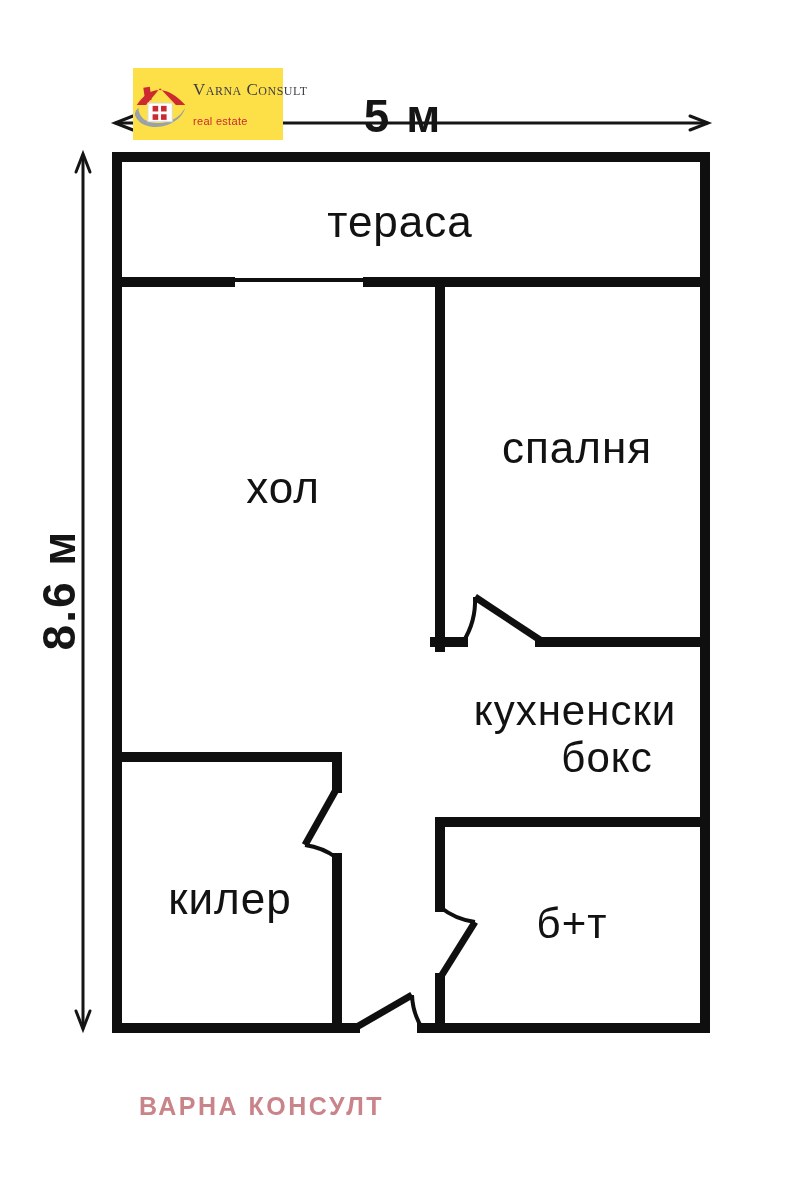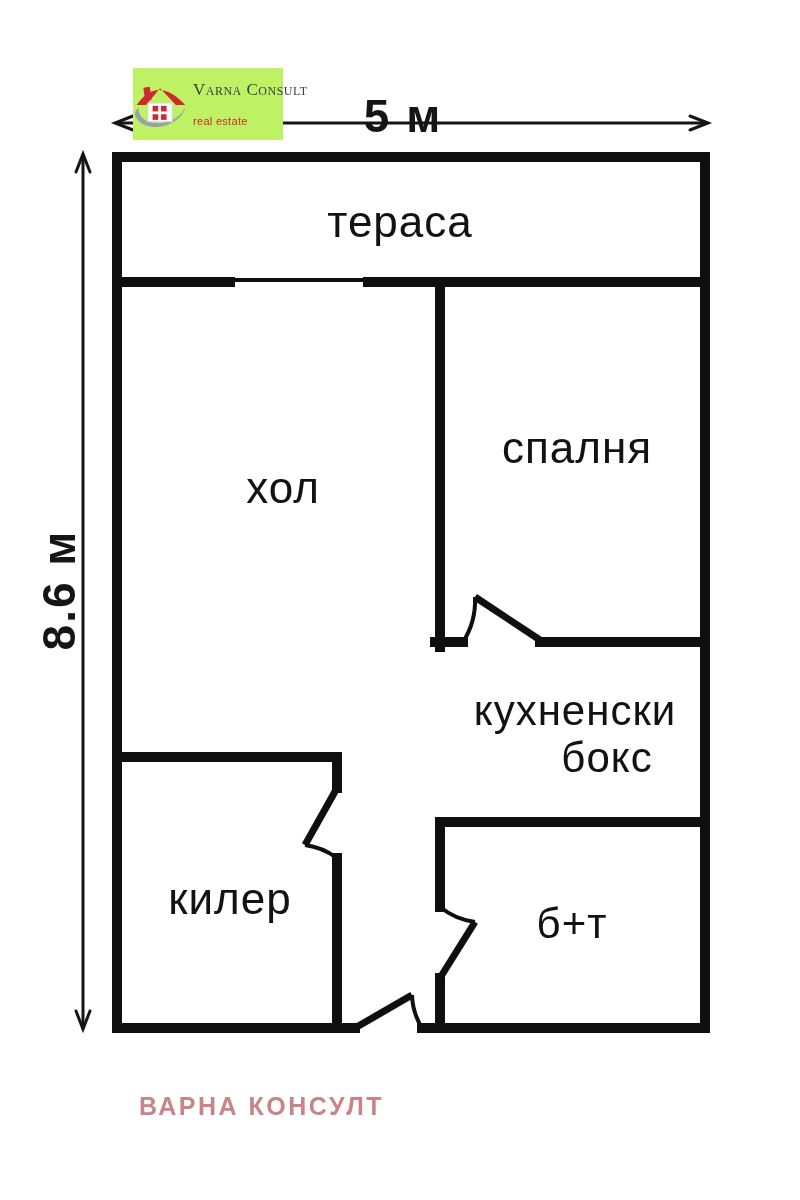--- a/index.html
+++ b/index.html
@@ -17,21 +17,21 @@
   .room-label.small{font-size:42px;}
   
   .dim-label{
     position:absolute;transform:translate(-50%,-50%);
     font-size:46px;font-weight:600;color:#151515;white-space:nowrap;letter-spacing:2px;
   }
   .dim-label.vertical{transform:translate(-50%,-50%) rotate(-90deg);}
   
   .logo{
     position:absolute;left:133px;top:68px;width:150px;height:72px;
-    background:#bef264;display:flex;align-items:center;gap:4px;z-index:5;
+    background:#fde047;display:flex;align-items:center;gap:4px;z-index:5;
   }
   .logo-icon{width:56px;height:58px;flex:0 0 auto;}
   .logo-text{display:flex;flex-direction:column;line-height:1;}
   .logo-name{
     font-family:"Liberation Serif", serif;font-variant:small-caps;
     font-size:17px;color:#3c3c46;letter-spacing:0.5px;white-space:nowrap;
   }
   .logo-tagline{
     font-size:11px;color:#cc2a30;margin-top:18px;letter-spacing:0.3px;white-space:nowrap;
   }

